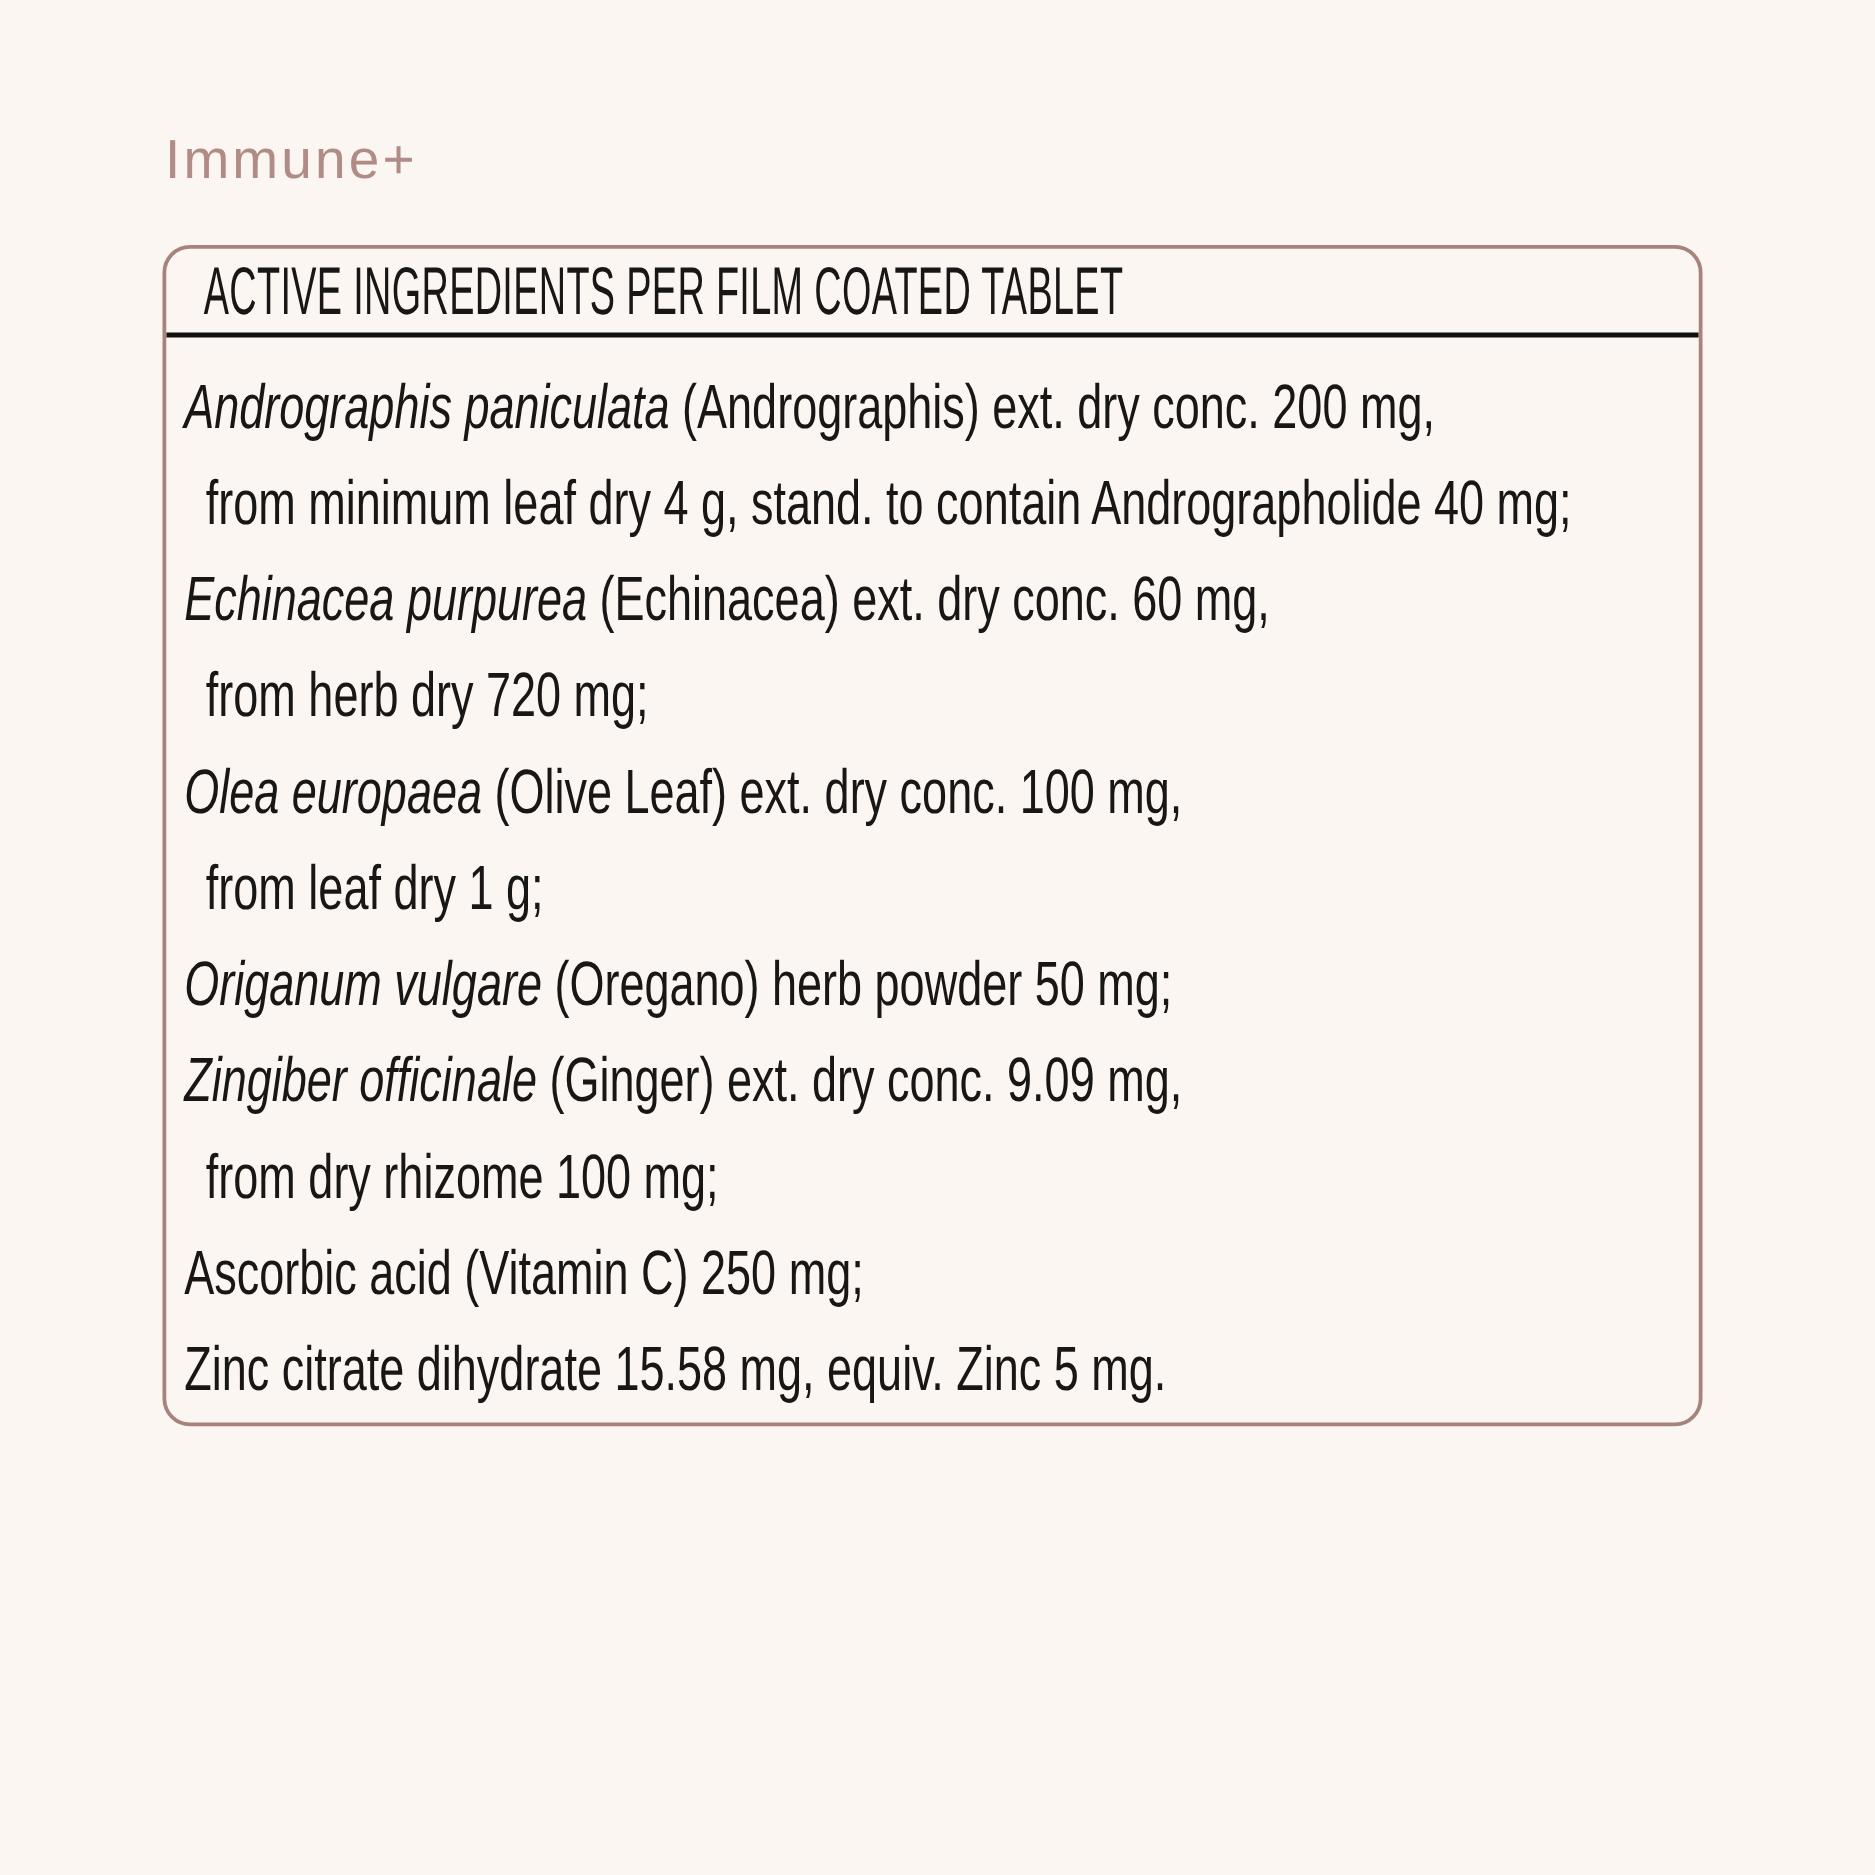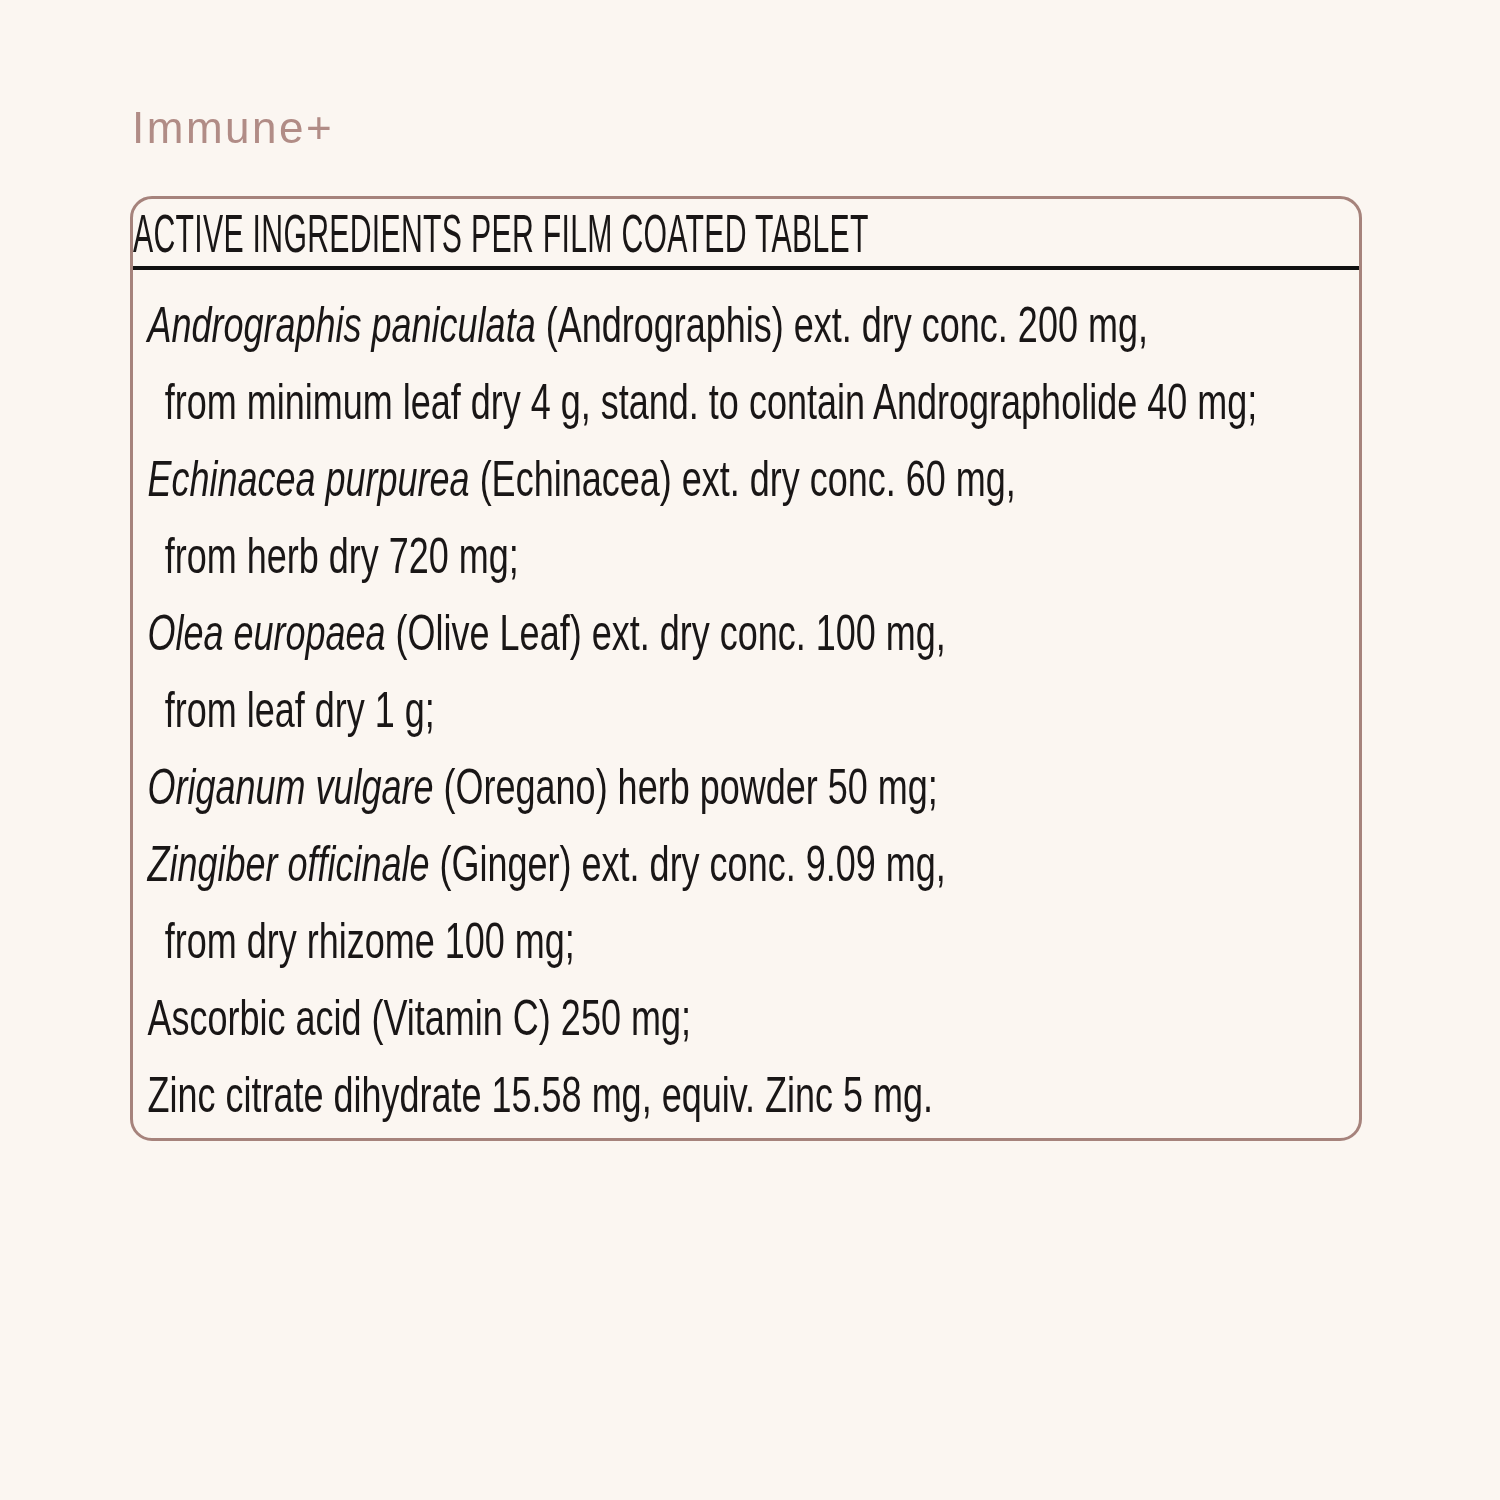--- a/index.html
+++ b/index.html
@@ -38,20 +38,21 @@
     top: 196px;
     width: 1232px;
     height: 945px;
     border: 3px solid var(--border-color);
     border-radius: 22px;
     background: var(--bg);
     overflow: hidden;
   }
   .panel-header {
     height: 71px;
+    padding-left: 30px;
     display: flex;
     align-items: center;
     border-bottom: 4px solid #111111;
   }
   .panel-header-text {
     display: inline-block;
     font-size: 54px;
     font-weight: 400;
     color: var(--text-color);
     white-space: nowrap;

